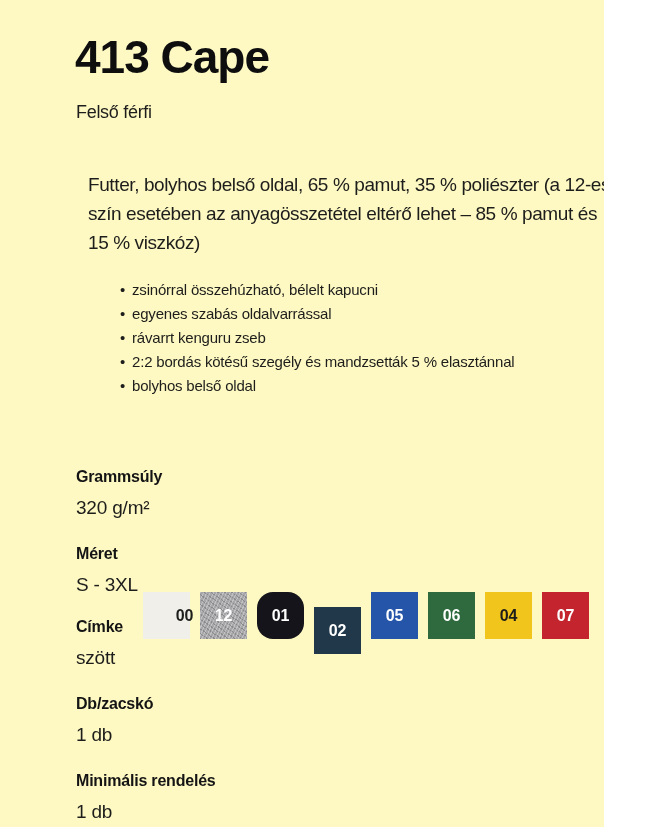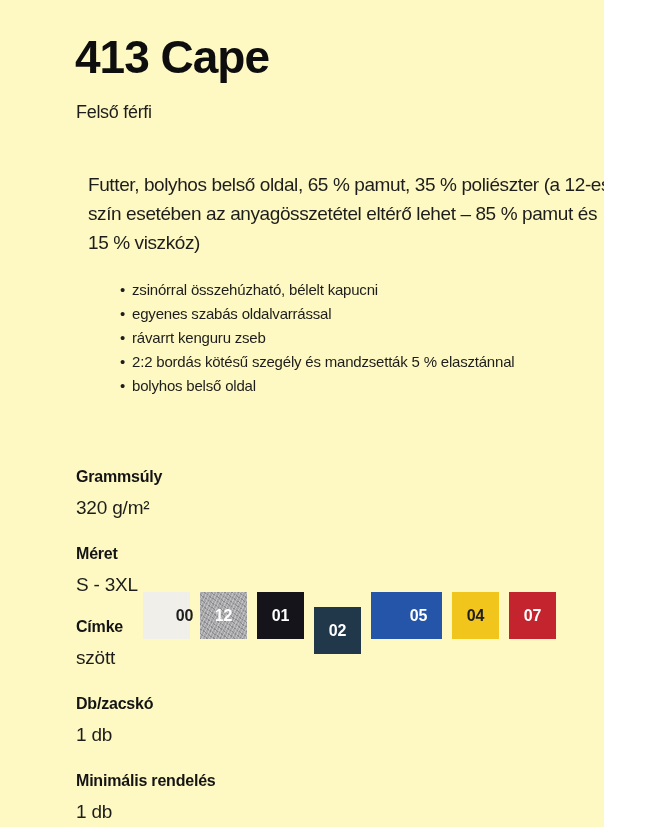--- a/index.html
+++ b/index.html
@@ -143,28 +143,31 @@
     <div class="spec-value">1 db</div>
   </div>
 
   <div class="swatches">
     <div class="swatch" style="background-color: rgb(240, 239, 234);">
       <span class="code" style="color: rgb(29, 29, 27); padding-left: 36px;">00</span>
     </div>
     <div class="swatch heather" style="background-color: rgb(167, 167, 169);">
       <span class="code" style="color: rgb(255, 255, 255);">12</span>
     </div>
-    <div class="swatch" style="background-color: rgb(20, 20, 26);">
+    <div class="swatch" style="background-color: rgb(20, 20, 26); border-radius: 16px;">
       <span class="code" style="color: rgb(255, 255, 255);">01</span>
     </div>
     <div class="swatch" style="background-color: rgb(32, 56, 74); margin-top: 15px;">
       <span class="code" style="color: rgb(255, 255, 255);">02</span>
     </div>
-    <div class="swatch" style="background-color: rgb(36, 85, 169); padding-left: 24px;">
+    <div class="swatch" style="background-color: rgb(36, 85, 169);">
       <span class="code" style="color: rgb(255, 255, 255);">05</span>
+    </div>
+    <div class="swatch" style="background-color: rgb(46, 106, 61);">
+      <span class="code" style="color: rgb(255, 255, 255);">06</span>
     </div>
     <div class="swatch" style="background-color: rgb(242, 197, 29);">
       <span class="code" style="color: rgb(29, 29, 27);">04</span>
     </div>
     <div class="swatch" style="background-color: rgb(195, 36, 46);">
       <span class="code" style="color: rgb(255, 255, 255);">07</span>
     </div>
   </div>
 
 </div>

